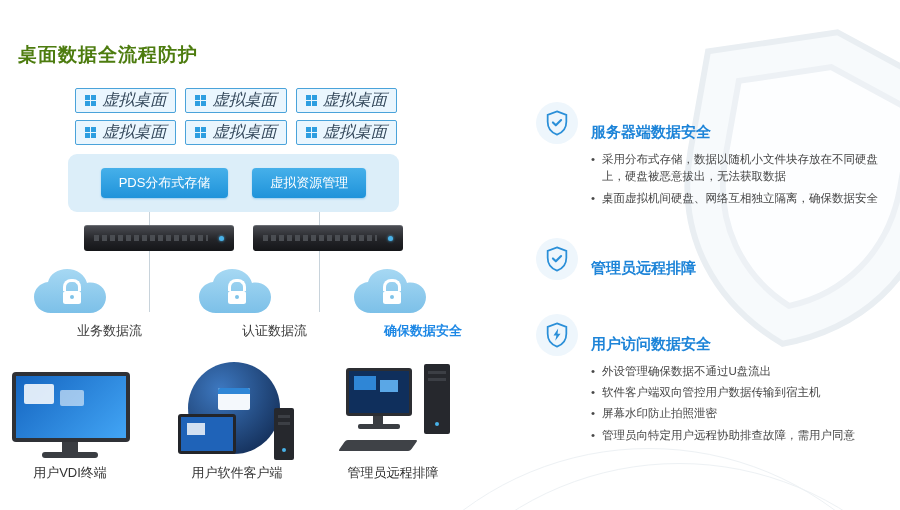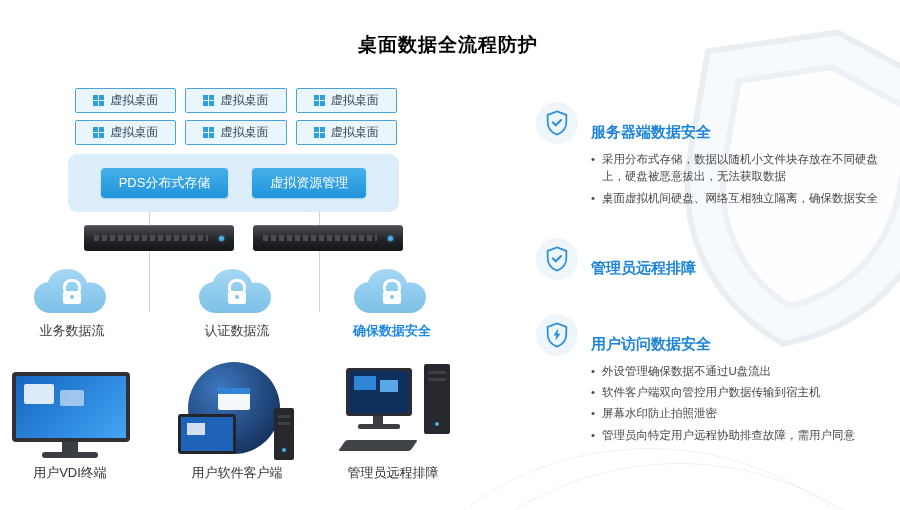--- a/index.html
+++ b/index.html
@@ -7,33 +7,33 @@
     position:relative;width:900px;height:510px;overflow:hidden;background:#ffffff;
     font-family:"Liberation Sans","DejaVu Sans",sans-serif;color:#333;
   }
   
   .wm{position:absolute;right:-60px;top:18px;transform:rotate(10deg);z-index:0;}
   .arc{position:absolute;border-radius:50%;border:1px solid #edf1f4;z-index:0;}
   .arc.a1{width:620px;height:620px;right:-60px;bottom:-560px;}
   .arc.a2{width:620px;height:620px;right:-90px;bottom:-575px;}
   
   .title{
-    position:absolute;top:24px;left:0;width:880px;text-align:center;margin:8px;
-    font-size:19px;font-weight:bold;color:#000000;letter-spacing:1px;z-index:2;
+    position:absolute;top:24px;left:0;width:880px;text-align:left;margin:18px;
+    font-size:19px;font-weight:bold;color:#4d7c0f;letter-spacing:1px;z-index:2;
   }
   
   .diagram{position:absolute;inset:0;z-index:1;}
   .vm-grid{
     position:absolute;left:75px;top:88px;width:322px;
     display:grid;grid-template-columns:repeat(3,1fr);gap:7px 9px;
   }
   .vm-box{
     height:23px;border:1px solid #4aa3da;background:#eaf6fe;border-radius:2px;
     display:flex;align-items:center;justify-content:center;gap:6px;
-    font-size:12px;color:#33475a;
+    font-size:16px;color:#33475a;font-style:italic;
   }
   .win-icon{display:grid;grid-template-columns:5px 5px;grid-template-rows:5px 5px;gap:1px;}
   .win-icon i{background:#2e9ee0;display:block;}
   .storage-panel{
     position:absolute;left:68px;top:154px;width:331px;height:58px;
     background:#dceef9;border-radius:9px;
     display:flex;align-items:center;justify-content:center;gap:24px;
   }
   .panel-btn{
     height:30px;line-height:30px;padding:0 18px;border-radius:4px;
@@ -53,21 +53,21 @@
   .server::after{
     content:"";position:absolute;right:10px;top:10px;width:5px;height:5px;border-radius:50%;
     background:#49b2e8;box-shadow:0 0 3px #49b2e8;
   }
   .cloud{position:absolute;top:266px;width:84px;height:56px;}
   .cloud svg{position:absolute;left:0;top:0;}
   .lock{position:absolute;left:50%;top:13px;transform:translateX(-50%);}
   .lock .shackle{width:12px;height:9px;border:3px solid #fff;border-bottom:none;border-radius:8px 8px 0 0;margin:0 auto;}
   .lock .lockbody{width:18px;height:13px;background:#fff;border-radius:2.5px;position:relative;}
   .lock .lockbody::after{content:"";position:absolute;left:50%;top:4px;width:4px;height:4px;margin-left:-2px;border-radius:50%;background:#7fc3e9;}
-  .flow-label{position:absolute;top:322px;width:140px;text-align:center;font-size:13px;color:#3a3a3a;font-weight:500;}
+  .flow-label{position:absolute;top:322px;width:140px;text-align:right;font-size:13px;color:#3a3a3a;font-weight:500;}
   .flow-label.hl{color:#1e88e5;font-weight:bold;}
   
   .device-label{position:absolute;top:464px;width:150px;text-align:center;font-size:13px;color:#333;}
   .monitor{
     position:absolute;left:12px;top:372px;width:118px;height:70px;background:#2f3136;border-radius:4px;padding:4px;box-sizing:border-box;
   }
   .monitor .screen{
     width:100%;height:100%;background:linear-gradient(135deg,#1565c0,#42a5f5);position:relative;overflow:hidden;
   }
   .monitor .screen::before{content:"";position:absolute;left:8px;top:8px;width:30px;height:20px;background:rgba(255,255,255,.85);border-radius:2px;}

